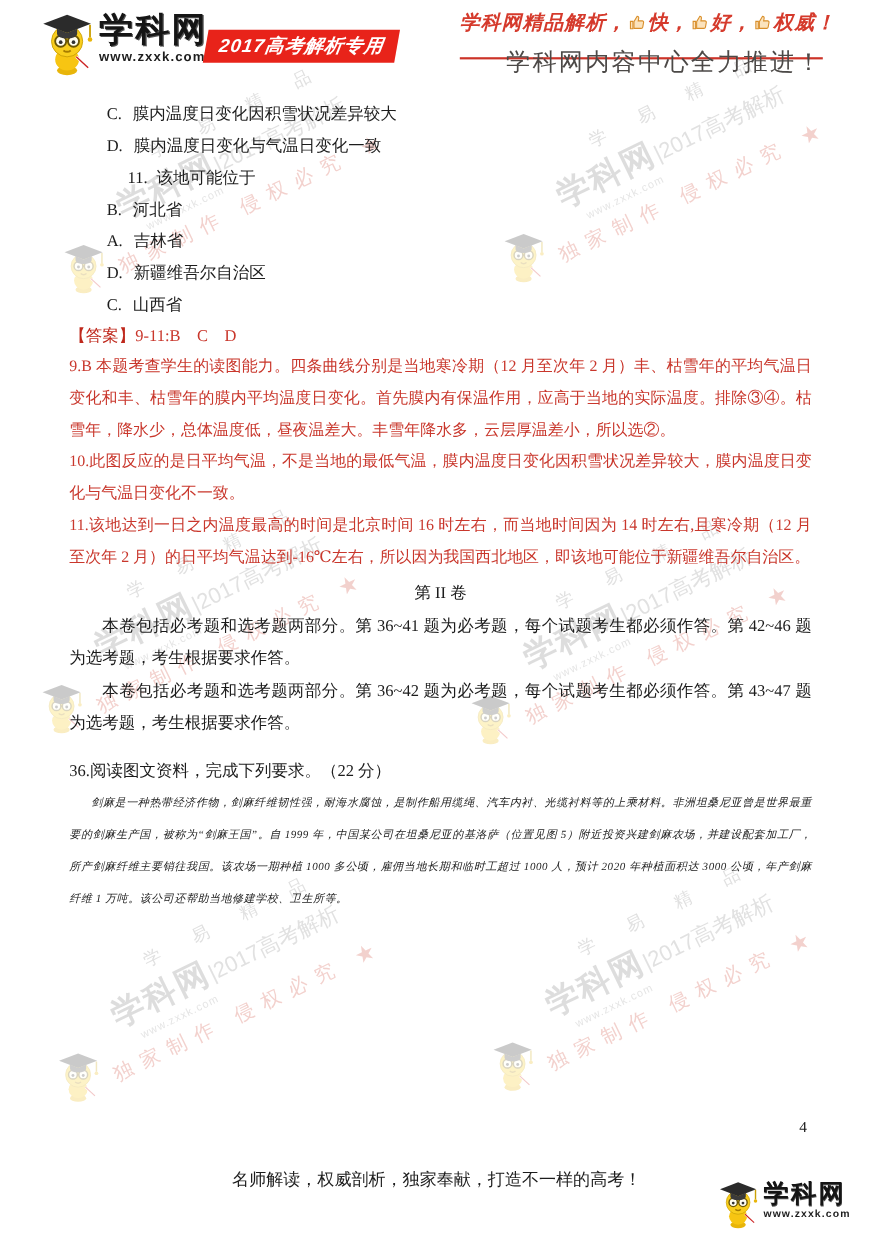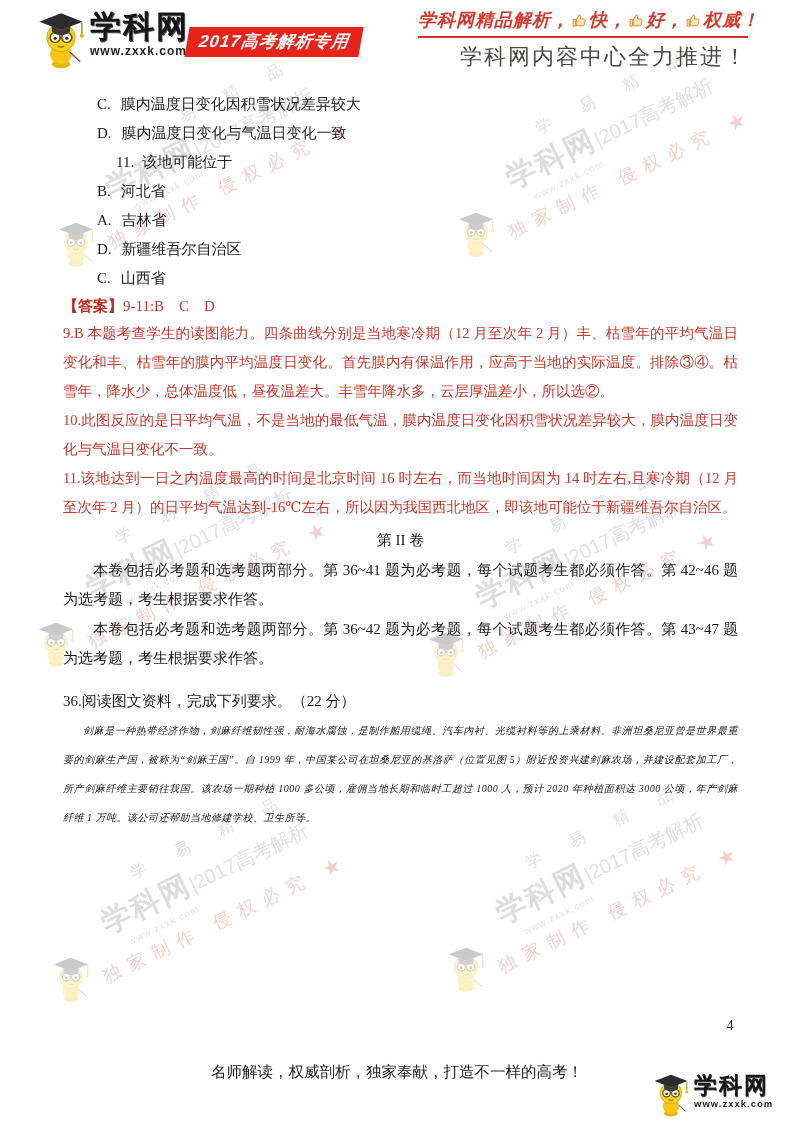--- a/index.html
+++ b/index.html
@@ -34,37 +34,37 @@
     background:#e8231a;color:#ffffff;
     transform:skewX(-10deg);
     padding:3px 12px 4px 12px;
     font-family:"Liberation Sans",sans-serif;
   }
   .banner span{display:block;transform:skewX(2deg);font-size:17px;font-weight:bold;font-style:italic;letter-spacing:1px;}
   .slogan{
     position:absolute;right:46px;top:8px;width:330px;
     text-align:right;color:#d53a2c;font-weight:bold;font-style:italic;
     font-size:18px;letter-spacing:1px;white-space:nowrap;
-    border-bottom:2px solid #cc3328;padding-bottom:4px;
+    border-bottom:2px solid #cc3328;padding-bottom:20px;
     font-family:"Liberation Serif",serif;
   }
   .thumb{width:17px;height:17px;vertical-align:-3px;margin:0 1px;}
   .sub-slogan{
     position:absolute;right:46px;top:42px;width:330px;text-align:right;
     color:#4c4947;font-size:22px;letter-spacing:2px;
     font-family:"Liberation Sans",sans-serif;
   }
   
   .main{position:absolute;left:63px;top:90px;width:675px;z-index:1;font-size:15px;}
   .opt{line-height:29px;padding-left:34px;white-space:nowrap;}
   .opt .lab{margin-right:10px;}
   .qline{line-height:29px;padding-left:9px;white-space:nowrap;}
   .qline .qnum{margin-right:8px;margin-left:44px;}
   .answer-line{line-height:25px;margin-top:1px;white-space:pre-wrap;}
-  .answer-tag{color:#bf281c;font-weight:bold;}
+  .answer-tag{color:#bf281c;font-weight:normal;}
   .answer-val{color:#c9372c;}
   .exp{color:#c9372c;font-size:14.5px;line-height:29px;text-align:justify;}
   .sec-title{text-align:center;line-height:29px;margin-top:4px;white-space:pre-wrap;}
   .intro{line-height:29px;text-indent:2em;text-align:justify;margin-top:1px;}
   .q36{line-height:29px;margin-top:14px;}
   .material{
     line-height:29px;text-indent:2em;text-align:justify;
     font-style:italic;letter-spacing:.5px;font-size:10px;
   }
   

